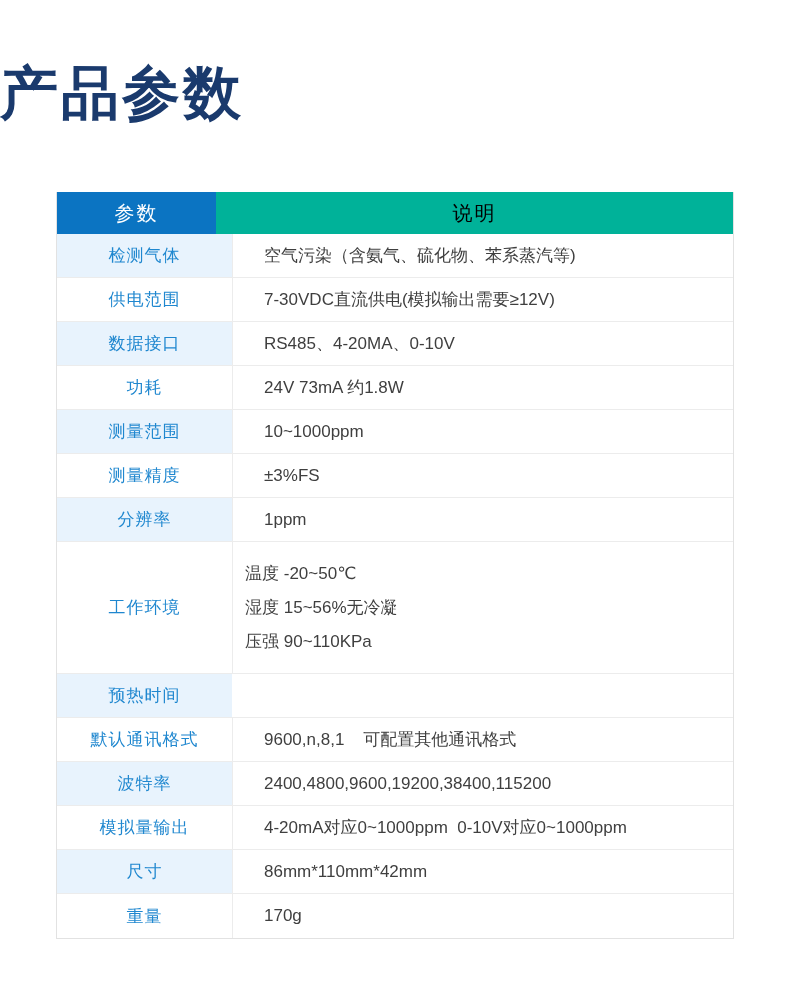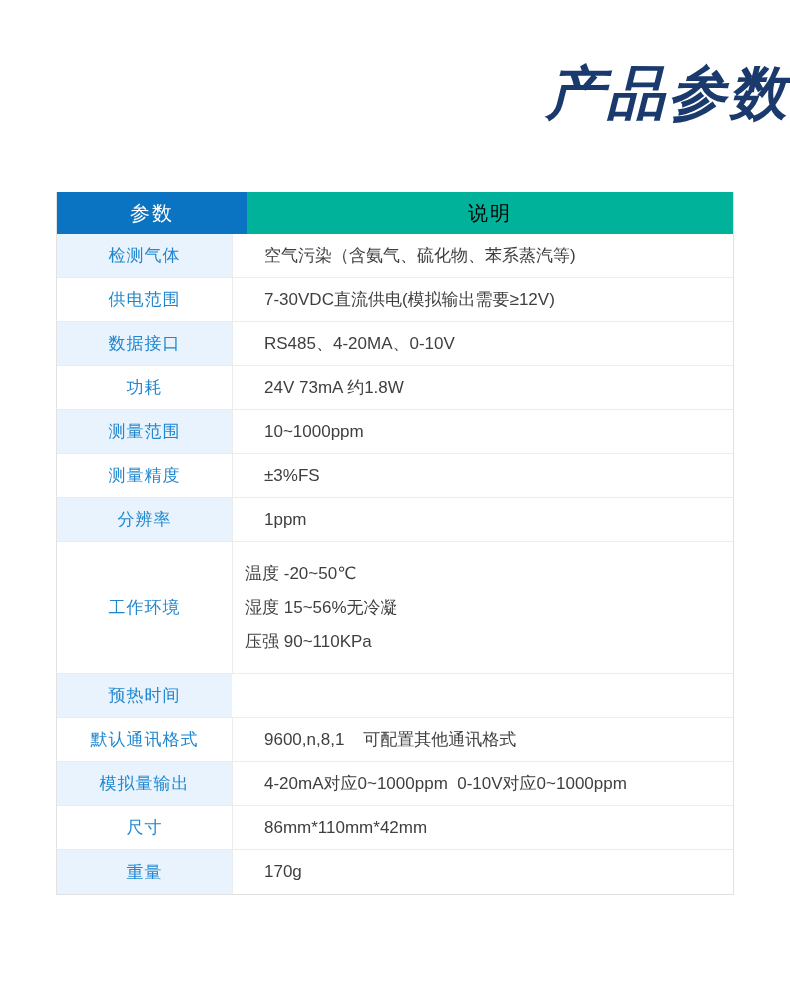--- a/index.html
+++ b/index.html
@@ -15,38 +15,37 @@
   *{box-sizing:border-box;margin:0;padding:0;}
   html,body{width:790px;background:#ffffff;}
   body{
     height:994px;
     font-family:"Liberation Sans","DejaVu Sans",sans-serif;
     overflow:hidden;
   }
   .page{width:790px;height:994px;background:#ffffff;}
   .page-title{
     margin-top:55px;
-    text-align:right;
+    text-align:left;
     font-size:58px;
     line-height:1.3;
     font-weight:bold;
     letter-spacing:3px;
     color:var(--title-color);
-    font-style:italic;
   }
   .spec-table{
     width:678px;
     margin:62px auto 0 auto;
     border-left:1px solid var(--border-outer);
     border-right:1px solid var(--border-outer);
     border-bottom:1px solid var(--border-outer);
   }
   .t-header{display:flex;height:42px;}
   .t-header .h-param{
-    width:190px;
+    width:159px;
     background:var(--header-param-bg);
     color:#ffffff;
     display:flex;align-items:center;justify-content:center;
     font-size:20px;letter-spacing:2px;
   }
   .t-header .h-desc{
     flex:1;
     background:var(--header-desc-bg);
     color:#000000;
     display:flex;align-items:center;justify-content:center;
@@ -140,20 +139,24 @@
 
       <div class="t-row">
         <div class="c-param">预热时间</div>
       </div>
 
       <div class="t-row">
         <div class="c-param">默认通讯格式</div>
         <div class="c-desc">9600,n,8,1    可配置其他通讯格式</div>
       </div>
 
+      <div class="t-row">
+        <div class="c-param">波特率</div>
+        <div class="c-desc">2400,4800,9600,19200,38400,115200</div>
+      </div>
 
       <div class="t-row">
         <div class="c-param">模拟量输出</div>
         <div class="c-desc">4-20mA对应0~1000ppm  0-10V对应0~1000ppm</div>
       </div>
 
       <div class="t-row">
         <div class="c-param">尺寸</div>
         <div class="c-desc">86mm*110mm*42mm</div>
       </div>

